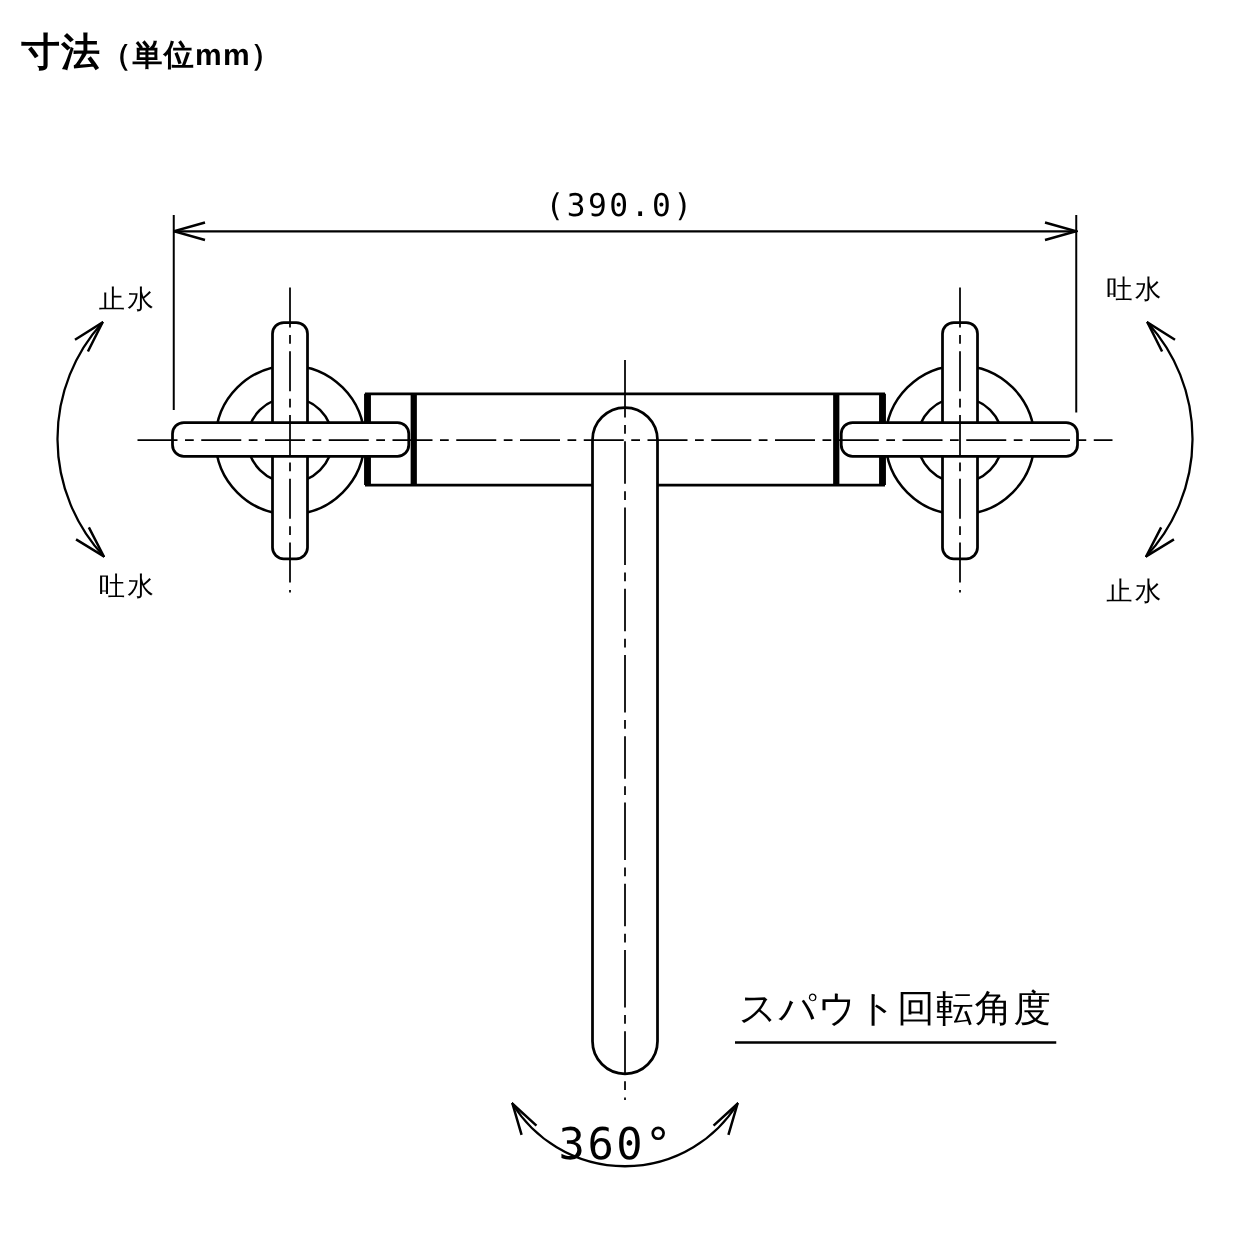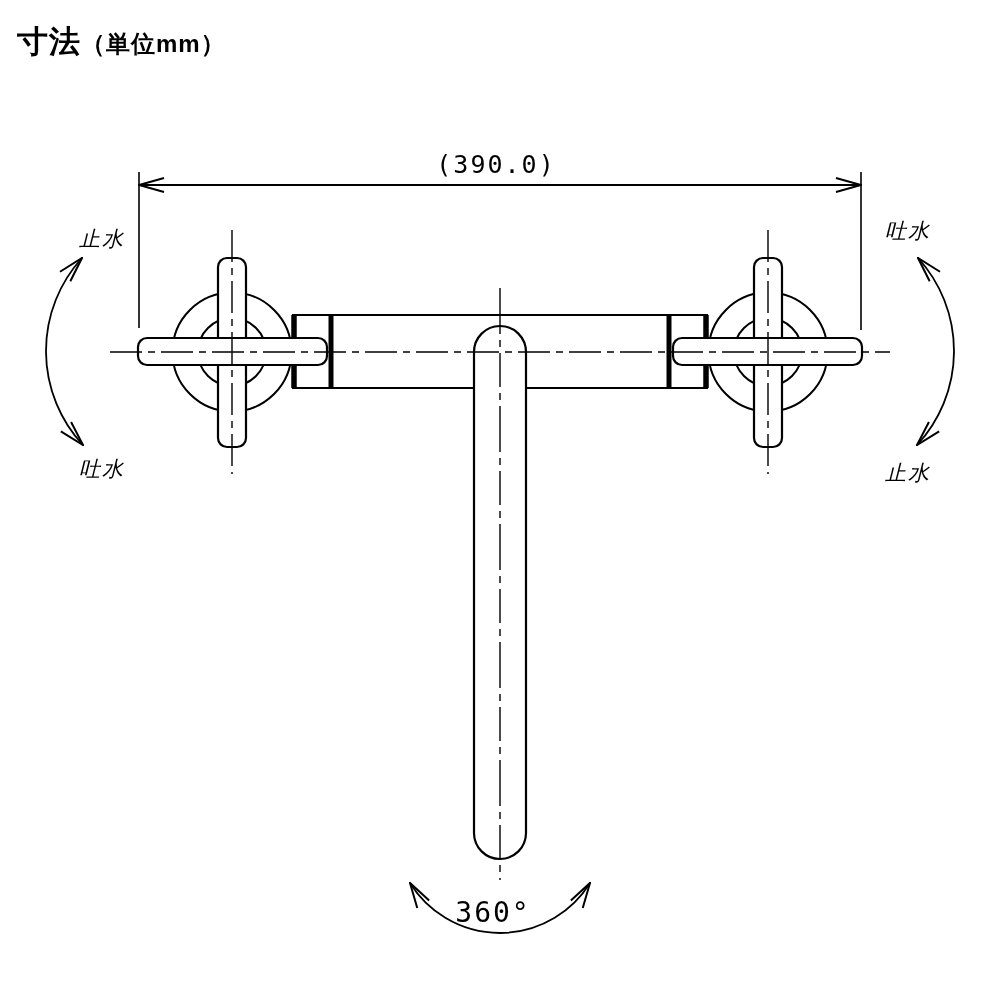--- a/index.html
+++ b/index.html
@@ -6,28 +6,28 @@
   #page{position:relative;width:1000px;height:948px;background:#ffffff;overflow:hidden;
         font-family:"Liberation Sans",sans-serif;color:#000;}
   #drawing-svg{position:absolute;left:0;top:0;}
   .txt{position:absolute;white-space:nowrap;color:#000;}
   .title{left:17px;top:21px;font-weight:bold;}
   .title .main{font-size:31px;letter-spacing:1px;}
   .title .unit{font-size:24px;letter-spacing:1px;}
   .note{right:14px;top:33px;font-size:19px;letter-spacing:0.5px;}
   .cad{font-family:"DejaVu Sans Mono",monospace;font-weight:400;}
   .dim-text{left:496px;top:150px;transform:translateX(-50%);font-size:25px;letter-spacing:2px;}
-  .lbl{font-size:21px;letter-spacing:2px;font-style:italic;}
+  .lbl{font-size:21px;letter-spacing:2px;}
   .lbl-lt{left:79px;top:225px;}
   .lbl-lb{left:79px;top:455px;}
   .lbl-rt{left:885px;top:217px;}
   .lbl-rb{left:885px;top:459px;}
   .spout-caption{left:588px;top:787px;font-size:30px;letter-spacing:1px;
                  border-bottom:2px solid #000;padding:0 3px 5px 3px;}
-  .angle{left:493px;top:896px;transform:translateX(-50%);font-size:28px;letter-spacing:2px;}
+  .angle{left:493px;top:896px;transform:translateX(-50%);font-size:35px;letter-spacing:2px;}
 </style>
 </head>
 <body>
 
 <div id="page">
 
   <svg id="drawing-svg" width="1000" height="1000" viewBox="0 0 1000 1000">
     <defs>
       <marker id="arr" viewBox="0 0 28 18" refX="27" refY="9" markerWidth="28" markerHeight="18" markerUnits="userSpaceOnUse" orient="auto-start-reverse">
         <path d="M 2 2 L 27 9 L 2 16" fill="none" stroke="#000" stroke-width="2"></path>
@@ -86,15 +86,16 @@
   </div>
 
 
   <div class="txt cad dim-text">(390.0)</div>
 
   <div class="txt lbl lbl-lt">止水</div>
   <div class="txt lbl lbl-lb">吐水</div>
   <div class="txt lbl lbl-rt">吐水</div>
   <div class="txt lbl lbl-rb">止水</div>
 
+  <div class="txt spout-caption">スパウト回転角度</div>
   <div class="txt cad angle">360°</div>
 
 </div>
 
 </body></html>

